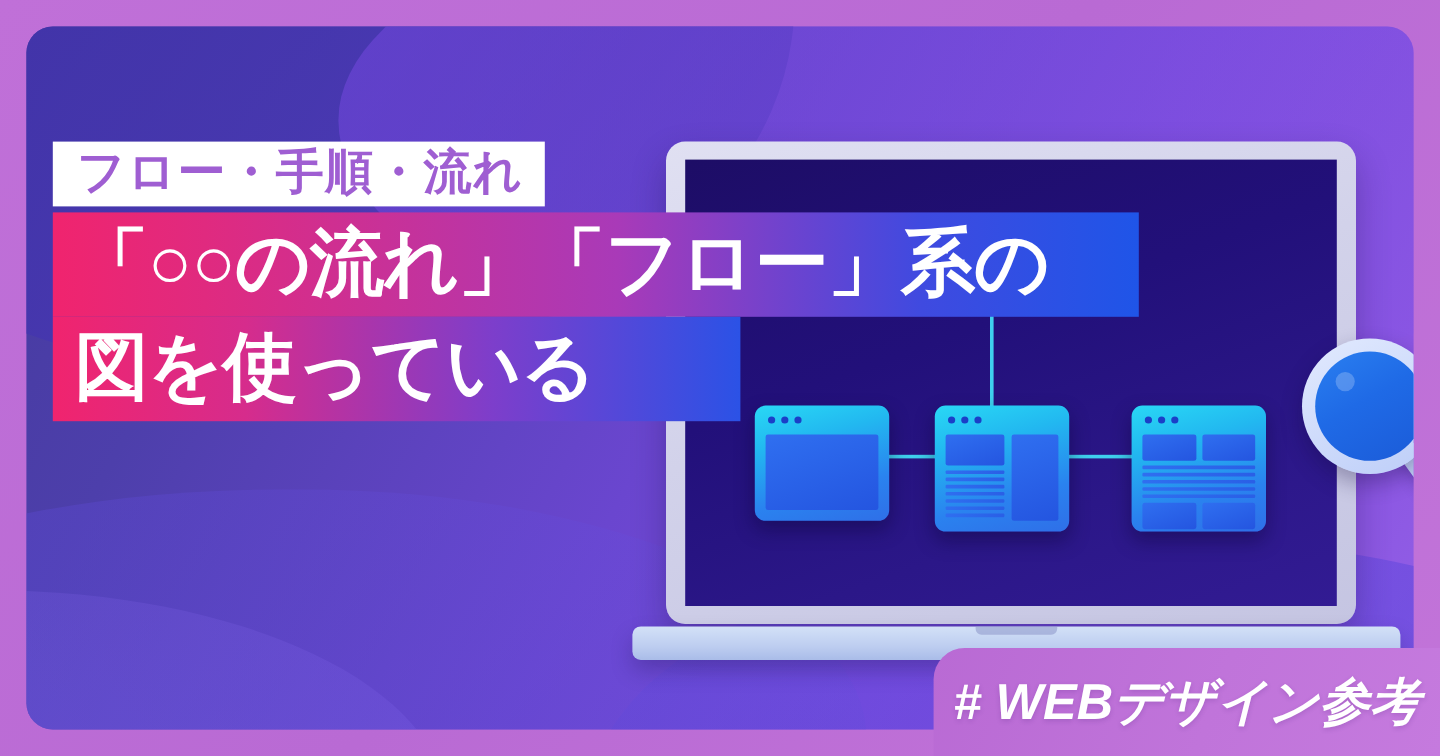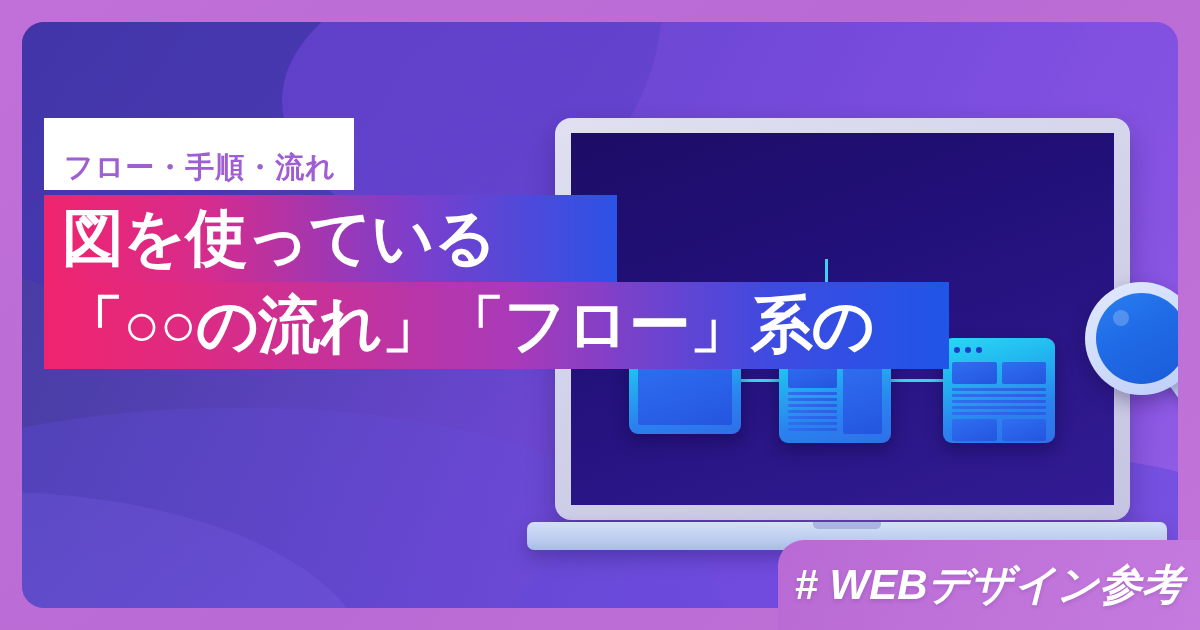--- a/index.html
+++ b/index.html
@@ -160,26 +160,25 @@
   #text-stack { position:absolute; left:22px; top:96px; width:960px; }
 
   #subtitle-band {
     display:inline-block;
     background:#ffffff;
     padding:6px 18px 8px 20px;
     margin-bottom:5px;
   }
   #subtitle-text {
     color:#9f5ed2;
-    font-size:29px;
+    font-size:40px;
     font-weight:bold;
     letter-spacing:1px;
     line-height:1;
     white-space:nowrap;
-    margin-top:29px;
   }
 
   .title-band {
     display:block;
     color:#ffffff;
     font-size:62px;
     font-weight:bold;
     line-height:1;
     white-space:nowrap;
     padding:12px 16px 13px 18px;
@@ -309,22 +308,22 @@
       </div>
 
     </div>
 
     <div id="text-stack">
 
       <div id="subtitle-band">
         <div id="subtitle-text">フロー・手順・流れ</div>
       </div>
 
+      <div class="title-band" id="title-line-1">「○○の流れ」「フロー」系の</div>
       <div class="title-band" id="title-line-2">図を使っている</div>
-      <div class="title-band" id="title-line-1">「○○の流れ」「フロー」系の</div>
 
     </div>
 
   </div>
 
   <div id="hashtag-badge">
     <span id="hashtag-text"># WEBデザイン参考</span>
   </div>
 
 </div>

